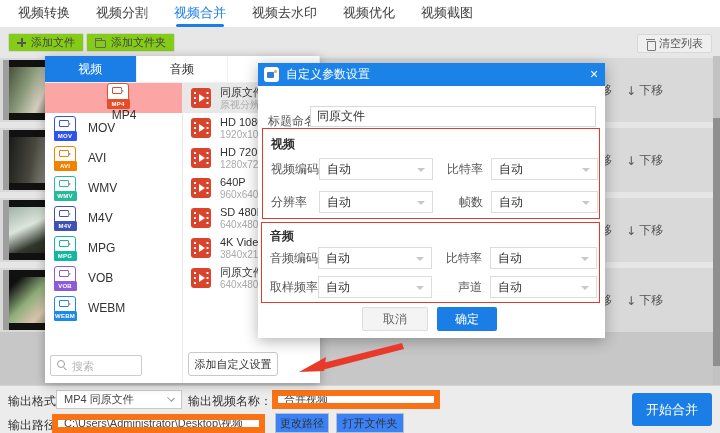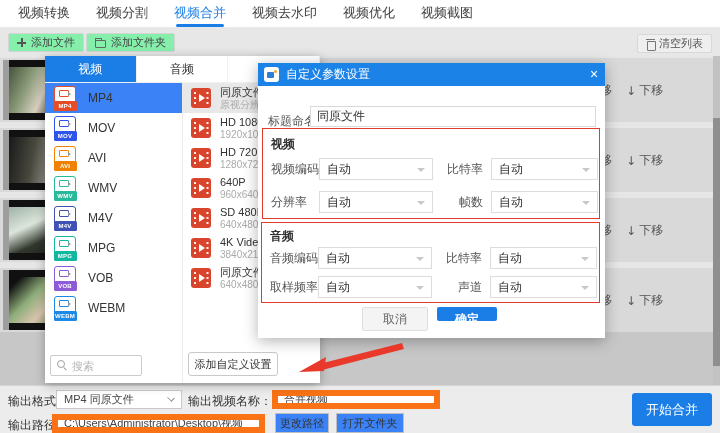--- a/index.html
+++ b/index.html
@@ -8,21 +8,21 @@
   .app { position:relative; width:720px; height:433px; background:#e6e6e6; overflow:hidden; }
 
   
   .hdr { position:absolute; left:0; top:0; width:720px; height:28px; background:#fff; border-bottom:1px solid #e9e9e9; display:flex; align-items:center; padding-left:18px; z-index:1; }
   .hdr .tab { position:relative; font-size:13px; color:#3c3c3c; margin-right:26px; height:28px; line-height:26px; cursor:default; white-space:nowrap; }
   .hdr .tab.active { color:#1a7ee6; }
   .hdr .tab.active::after { content:""; position:absolute; left:2px; right:2px; bottom:1px; height:3px; background:#1a7ee6; border-radius:2px; }
 
   
   .tbar { position:absolute; left:0; top:28px; width:720px; height:28px; background:#e7e7e7; z-index:1; }
-  .tbtn { position:absolute; top:5px; height:19px; background:#86efac; border:1px solid #d4d4d4; border-radius:2px; font-size:11px; color:#444; display:flex; align-items:center; padding:0 8px; }
+  .tbtn { position:absolute; top:5px; height:19px; background:#84cc16; border:1px solid #d4d4d4; border-radius:2px; font-size:11px; color:#444; display:flex; align-items:center; padding:0 8px; }
   .tbtn.add-file { left:8px; }
   .tbtn.add-folder { left:86px; }
   .tbtn.clear { right:8px; top:6px; background:#efefef; border-color:#d8d8d8; color:#555; }
   .plus-icon { position:relative; width:9px; height:9px; margin-right:5px; }
   .plus-icon::before { content:""; position:absolute; left:0; top:4px; width:9px; height:1.5px; background:#555; }
   .plus-icon::after { content:""; position:absolute; left:4px; top:0; width:1.5px; height:9px; background:#555; }
   .folder-icon { position:relative; width:11px; height:8px; border:1px solid #666; border-radius:1px; margin-right:5px; margin-top:2px; }
   .folder-icon::before { content:""; position:absolute; left:-1px; top:-3px; width:5px; height:2px; border:1px solid #666; border-bottom:none; border-radius:1px 1px 0 0; }
   .trash-icon { position:relative; width:9px; height:10px; margin-right:4px; }
   .trash-icon::before { content:""; position:absolute; left:1px; top:2px; width:7px; height:8px; border:1px solid #777; border-radius:0 0 1px 1px; }
@@ -45,21 +45,21 @@
   .vscroll { position:absolute; left:713px; top:0; width:7px; height:329px; background:#c2c2c2; }
   .vscroll .thumb-bar { position:absolute; left:0; top:62px; width:7px; height:248px; background:#8f8f8f; }
 
   
   .panel { position:absolute; left:45px; top:56px; width:275px; height:327px; background:#fff; box-shadow:0 2px 10px rgba(0,0,0,.28); z-index:2; }
   .ptabs { position:absolute; left:0; top:0; width:100%; height:27px; display:flex; border-bottom:1px solid #f0f0f0; }
   .ptab { flex:1; text-align:center; line-height:27px; font-size:12px; color:#333; background:#fff; border-right:1px solid #f0f0f0; }
   .ptab.active { background:#1a7ee6; color:#fff; }
   .fcol { position:absolute; left:0; top:27px; width:137px; }
   .fitem { height:30px; display:flex; align-items:center; padding-left:9px; }
-  .fitem.sel { background:#3b82f6; }
+  .fitem.sel { background:#fca5a5;flex-direction:column; }
   .fitem .flabel { font-size:12px; color:#333; margin-left:12px; }
   .fmt-icon { position:relative; width:22px; height:25px; border:1.5px solid #999; border-radius:3px; background:#fff; flex:0 0 auto; }
   .fmt-cam { position:absolute; left:4px; top:3px; width:10px; height:7px; border:1.2px solid #999; border-radius:1px; }
   .fmt-cam::after { content:""; position:absolute; right:-3px; top:1px; width:0; height:0; border-left:3px solid #999; border-top:2px solid transparent; border-bottom:2px solid transparent; }
   .fmt-badge { position:absolute; left:-1.5px; right:-1.5px; bottom:-1.5px; height:10px; border-radius:1.5px; background:#999; color:#fff; font-size:6px; font-weight:bold; line-height:10px; text-align:center; letter-spacing:.2px; }
   .coldiv { position:absolute; left:137px; top:27px; bottom:0; width:1px; background:#ebebeb; }
   .rcol { position:absolute; left:138px; top:27px; width:135px; }
   .ritem { height:30px; display:flex; align-items:center; padding-left:8px; }
   .ritem.sel { background:#e8e8e8; }
   .rtxt { margin-left:9px; line-height:1.15; }
@@ -94,21 +94,21 @@
   .box-audio { left:3px; top:159px; width:339px; height:81px; }
   .sect-title { position:absolute; left:8px; font-size:12px; color:#333; font-weight:bold; }
   .prow { position:absolute; left:0; width:100%; height:22px; }
   .plabel { position:absolute; font-size:12px; color:#555; line-height:22px; }
   .msel { position:absolute; height:22px; background:#fff; border:1px solid #dcdcdc; font-size:12px; color:#333; line-height:20px; padding-left:7px; }
   .msel::after { content:""; position:absolute; right:7px; top:9px; width:0; height:0; border-left:4px solid transparent; border-right:4px solid transparent; border-top:4px solid #c8c8c8; }
   .lbl-a { left:8px; }  .sel-a { left:56px; width:114px; }
   .lbl-b { left:178px; width:42px; text-align:right; } .sel-b { left:228px; width:107px; }
   .mbtns { position:absolute; left:0; top:244px; width:100%; height:26px; }
   .btn-cancel { position:absolute; left:104px; width:66px; height:24px; background:#f4f4f4; border:1px solid #dedede; border-radius:2px; font-size:12px; color:#666; text-align:center; line-height:22px; }
-  .btn-ok { position:absolute; left:179px; width:60px; height:14px; background:#1a7ee6; border-radius:2px; font-size:12px; color:#fff; text-align:center; line-height:24px;font-weight:bold; }
+  .btn-ok { position:absolute; left:179px; width:60px; height:24px; background:#1a7ee6; border-radius:2px; font-size:12px; color:#fff; text-align:center; line-height:24px; }
 
   
   .anno { position:absolute; left:296px; top:339px; z-index:4; }
 
   
   .bbar { position:absolute; left:0; top:385px; width:720px; height:48px; background:#ececec; border-top:1px solid #d4d4d4; z-index:1; }
   .blabel { position:absolute; font-size:12px; color:#333; }
   .bsel { position:absolute; left:56px; top:4px; width:126px; height:19px; background:#fff; border:1px solid #c9c9c9; font-size:11px; color:#444; line-height:17px; padding-left:7px; }
   .bsel .chev { position:absolute; right:7px; top:4px; width:6px; height:6px; border-right:1.3px solid #8a8a8a; border-bottom:1.3px solid #8a8a8a; transform:rotate(45deg) scale(1,.8); }
   .binput { position:absolute; height:19px; background:#fff; border:6px solid #f97316; font-size:11px; color:#444; padding-left:6px; font-family:inherit; outline:none; }

